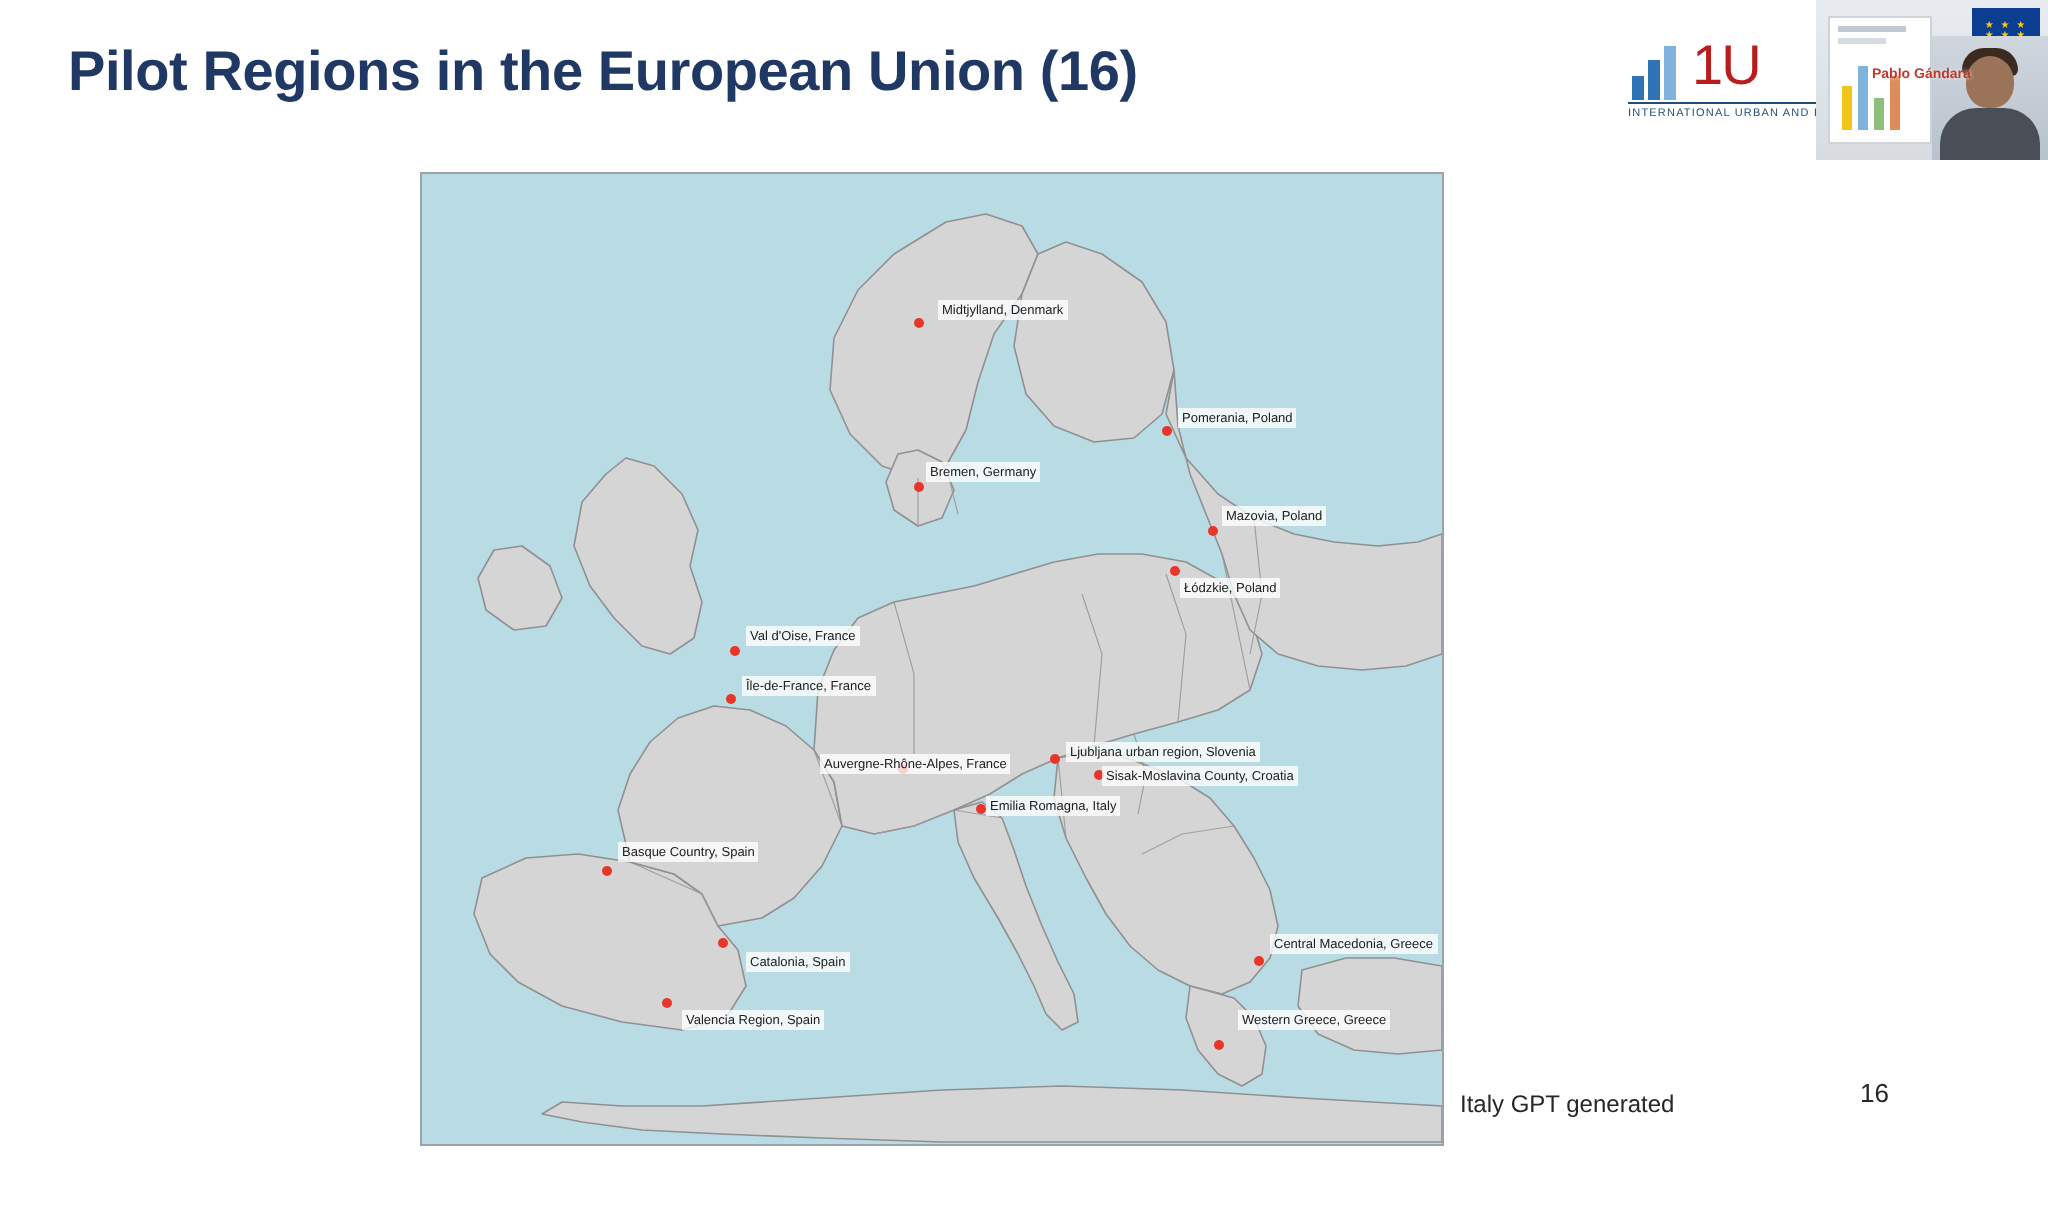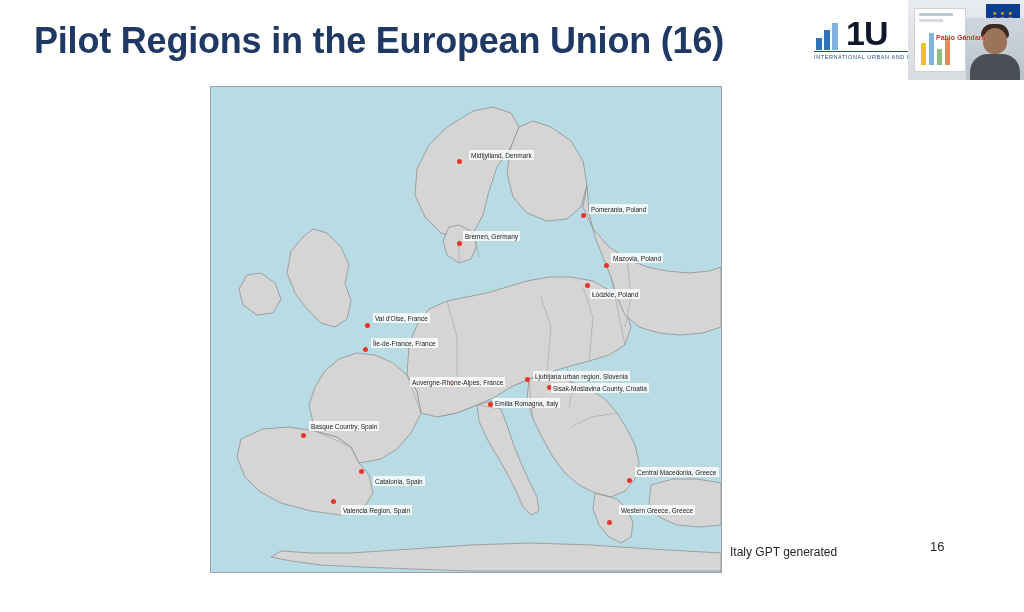--- a/index.html
+++ b/index.html
@@ -15,21 +15,21 @@
     width: 1024px;
     height: 612px;
     background: #ffffff;
     overflow: hidden;
   }
   
   #slide-title {
     position: absolute;
     left: 34px;
     top: 20px;
-    font-size: 36px;
+    font-size: 28px;
     font-weight: bold;
     color: #1f3864;
     letter-spacing: -0.2px;
     white-space: nowrap;
   }
   
   #logo-1urc {
     position: absolute;
     left: 812px;
     top: 18px;
@@ -50,23 +50,23 @@
     background: #2e74b5;
     width: 6px;
   }
   #logo-1urc .bars i:nth-child(1) { left: 0px;  height: 12px; }
   #logo-1urc .bars i:nth-child(2) { left: 8px;  height: 20px; }
   #logo-1urc .bars i:nth-child(3) { left: 16px; height: 27px; background:#7fb3dd; }
   #logo-1urc .word {
     position: absolute;
     left: 34px;
     top: -2px;
-    font-size: 34px;
-    font-weight: bold;
-    color: #0f172a;
+    font-size: 28px;
+    font-weight: normal;
+    color: #b91c1c;
     letter-spacing: -1px;
     line-height: 34px;
   }
   #logo-1urc .sub {
     position: absolute;
     left: 2px;
     top: 36px;
     font-size: 5.5px;
     color: #1f4e79;
     letter-spacing: 0.6px;

